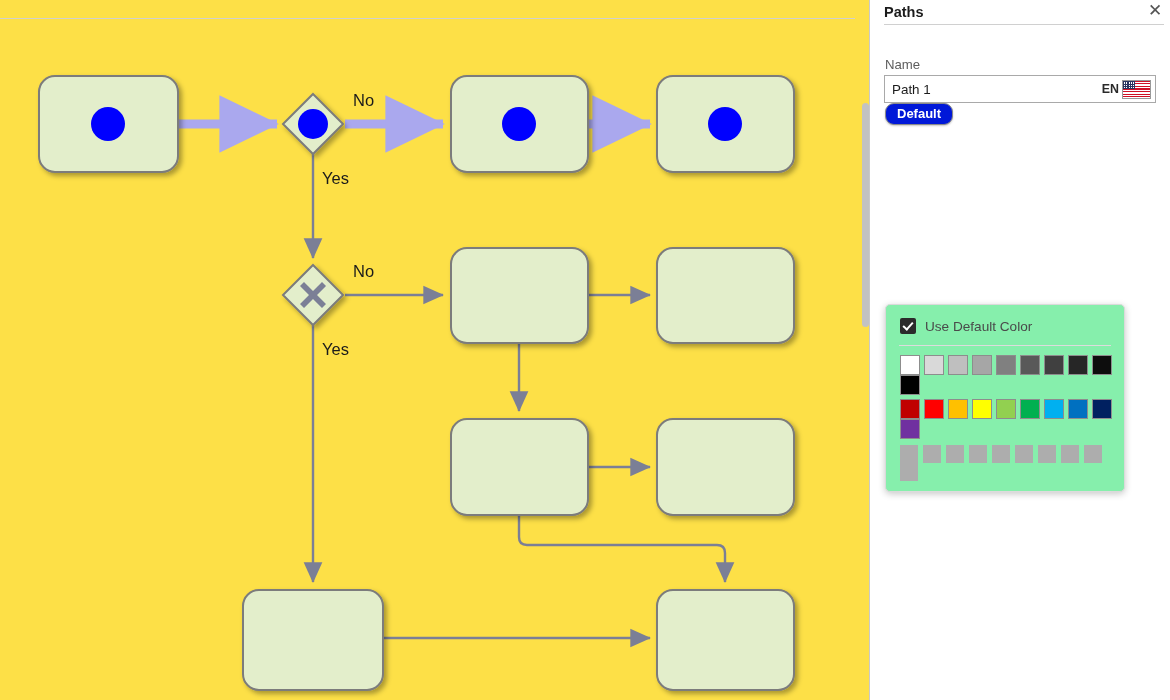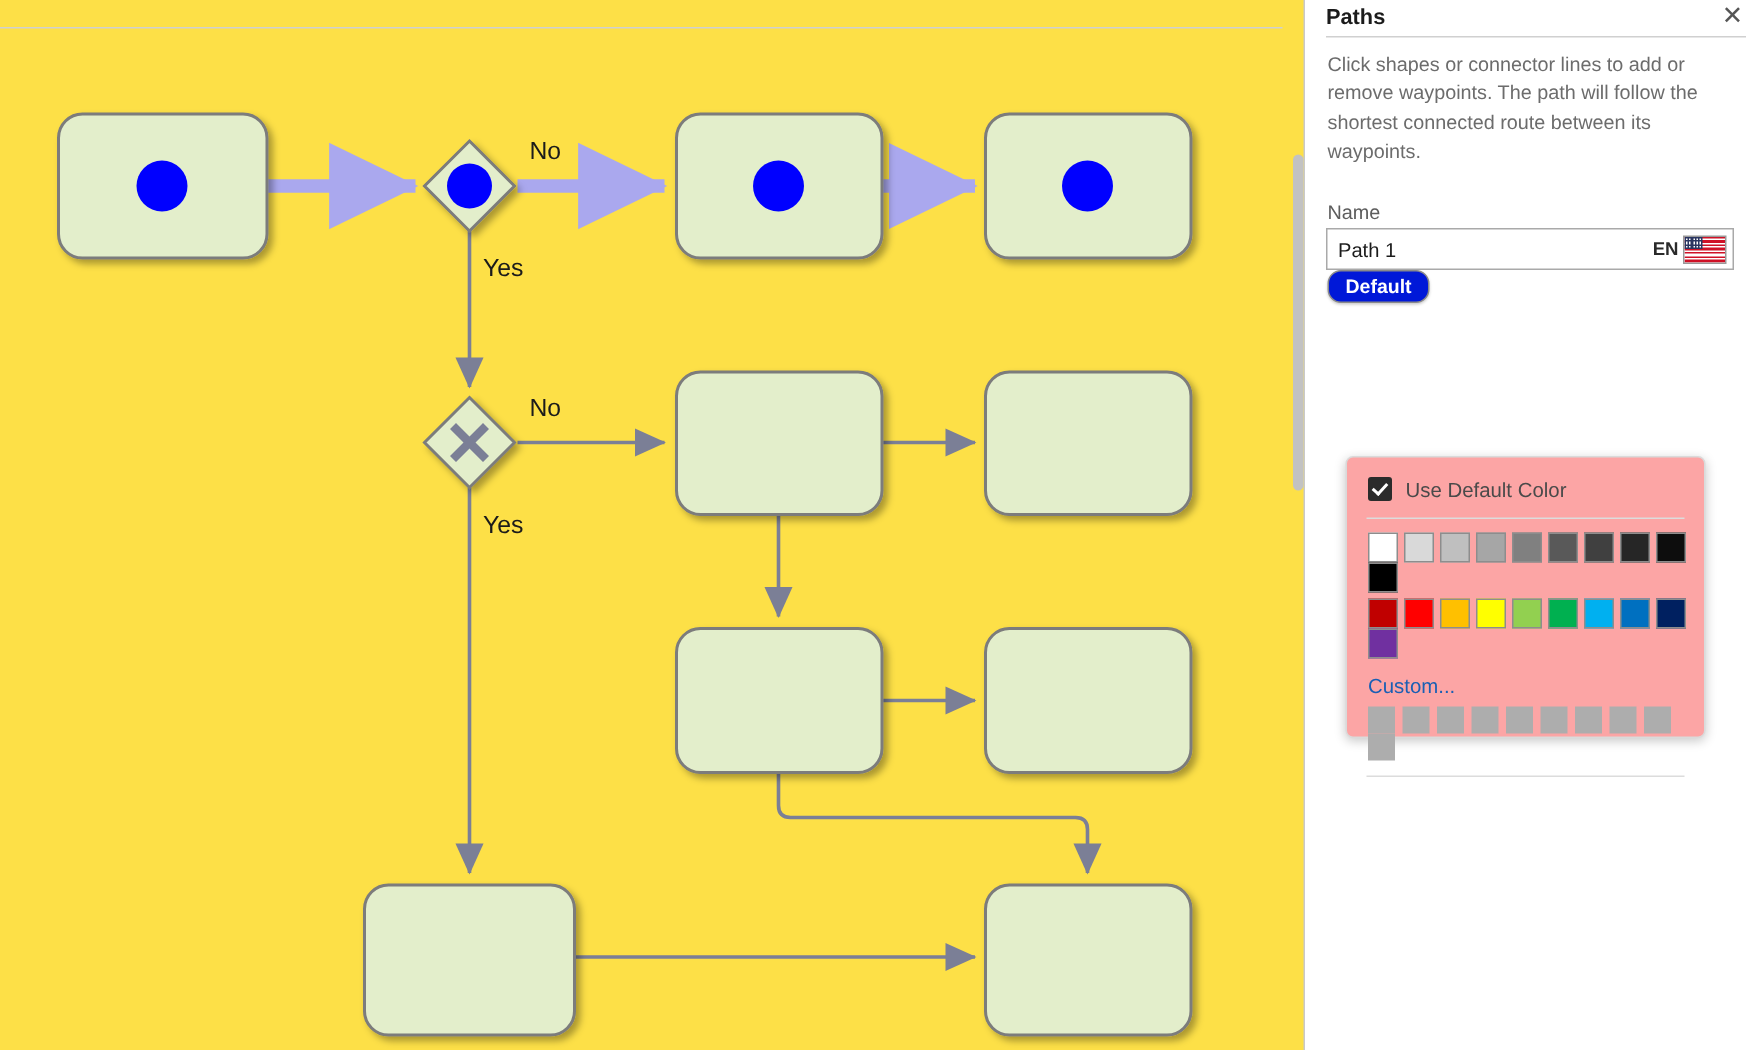--- a/index.html
+++ b/index.html
@@ -120,26 +120,25 @@
     border: 1px solid #8a8a8a;
     border-radius: 9px;
     margin-left: 1px;
     box-shadow: 0 1px 2px rgba(0,0,0,0.22);
   }
 
   
   #color-popup {
     position: absolute; left: 7px; top: 276px;
     width: 238px; height: 186px;
-    background: #fca5a5;
+    background: #86efac;
     border: 1px solid #dadada;
     border-radius: 5px;
     box-shadow: 0 2px 7px rgba(0,0,0,0.22);
     padding: 0;
-    margin-left: 12px;
   }
   #use-default-row {
     display: flex; align-items: center;
     padding: 13px 0 0 14px;
   }
   #use-default-checkbox {
     width: 16px; height: 16px;
     background: #2b2b2b;
     border-radius: 2px;
     position: relative;
@@ -289,21 +288,20 @@
 
     <div id="panel-header">
       <div id="panel-title">Paths</div>
       <div id="panel-close">✕</div>
       <div id="panel-header-rule"></div>
     </div>
 
     <div id="panel-body">
 
 
-      <div class="help-text">Click shapes or connector lines to add or remove waypoints. The path will follow the shortest connected route between its waypoints.</div>
 
       <div class="field-label">Name</div>
 
       <div id="name-input-wrap">
         <input id="name-input" type="text" value="Path 1" style="">
         <span id="lang-code">EN</span>
         <span id="flag-icon">
           <span class="flag-stripe" style="top:0px;"></span>
           <span class="flag-stripe" style="top:2.6px;"></span>
           <span class="flag-stripe" style="top:5.2px;"></span>
@@ -344,21 +342,20 @@
         <div id="use-default-row">
           <span id="use-default-checkbox"></span>
           <span id="use-default-label">Use Default Color</span>
         </div>
 
         <div class="popup-rule"></div>
 
         <div class="swatch-row row1" id="palette-row-1"><span class="swatch" style="background: rgb(255, 255, 255);"></span><span class="swatch" style="background: rgb(217, 217, 217);"></span><span class="swatch" style="background: rgb(191, 191, 191);"></span><span class="swatch" style="background: rgb(166, 166, 166);"></span><span class="swatch" style="background: rgb(128, 128, 128);"></span><span class="swatch" style="background: rgb(89, 89, 89);"></span><span class="swatch" style="background: rgb(64, 64, 64);"></span><span class="swatch" style="background: rgb(38, 38, 38);"></span><span class="swatch" style="background: rgb(13, 13, 13);"></span><span class="swatch" style="background: rgb(0, 0, 0);"></span></div>
         <div class="swatch-row row2" id="palette-row-2"><span class="swatch" style="background: rgb(192, 0, 0);"></span><span class="swatch" style="background: rgb(255, 0, 0);"></span><span class="swatch" style="background: rgb(255, 192, 0);"></span><span class="swatch" style="background: rgb(255, 255, 0);"></span><span class="swatch" style="background: rgb(146, 208, 80);"></span><span class="swatch" style="background: rgb(0, 176, 80);"></span><span class="swatch" style="background: rgb(0, 176, 240);"></span><span class="swatch" style="background: rgb(0, 112, 192);"></span><span class="swatch" style="background: rgb(0, 32, 96);"></span><span class="swatch" style="background: rgb(112, 48, 160);"></span></div>
 
-        <div id="custom-link">Custom...</div>
 
         <div class="recent-row" id="recent-row"><span class="recent-swatch" style="background: rgb(173, 173, 173);"></span><span class="recent-swatch" style="background: rgb(173, 173, 173);"></span><span class="recent-swatch" style="background: rgb(173, 173, 173);"></span><span class="recent-swatch" style="background: rgb(173, 173, 173);"></span><span class="recent-swatch" style="background: rgb(173, 173, 173);"></span><span class="recent-swatch" style="background: rgb(173, 173, 173);"></span><span class="recent-swatch" style="background: rgb(173, 173, 173);"></span><span class="recent-swatch" style="background: rgb(173, 173, 173);"></span><span class="recent-swatch" style="background: rgb(173, 173, 173);"></span><span class="recent-swatch" style="background: rgb(173, 173, 173);"></span></div>
 
         <div class="popup-rule" id="popup-bottom-rule"></div>
       </div>
 
     </div>
   </div>
 </div>
 

